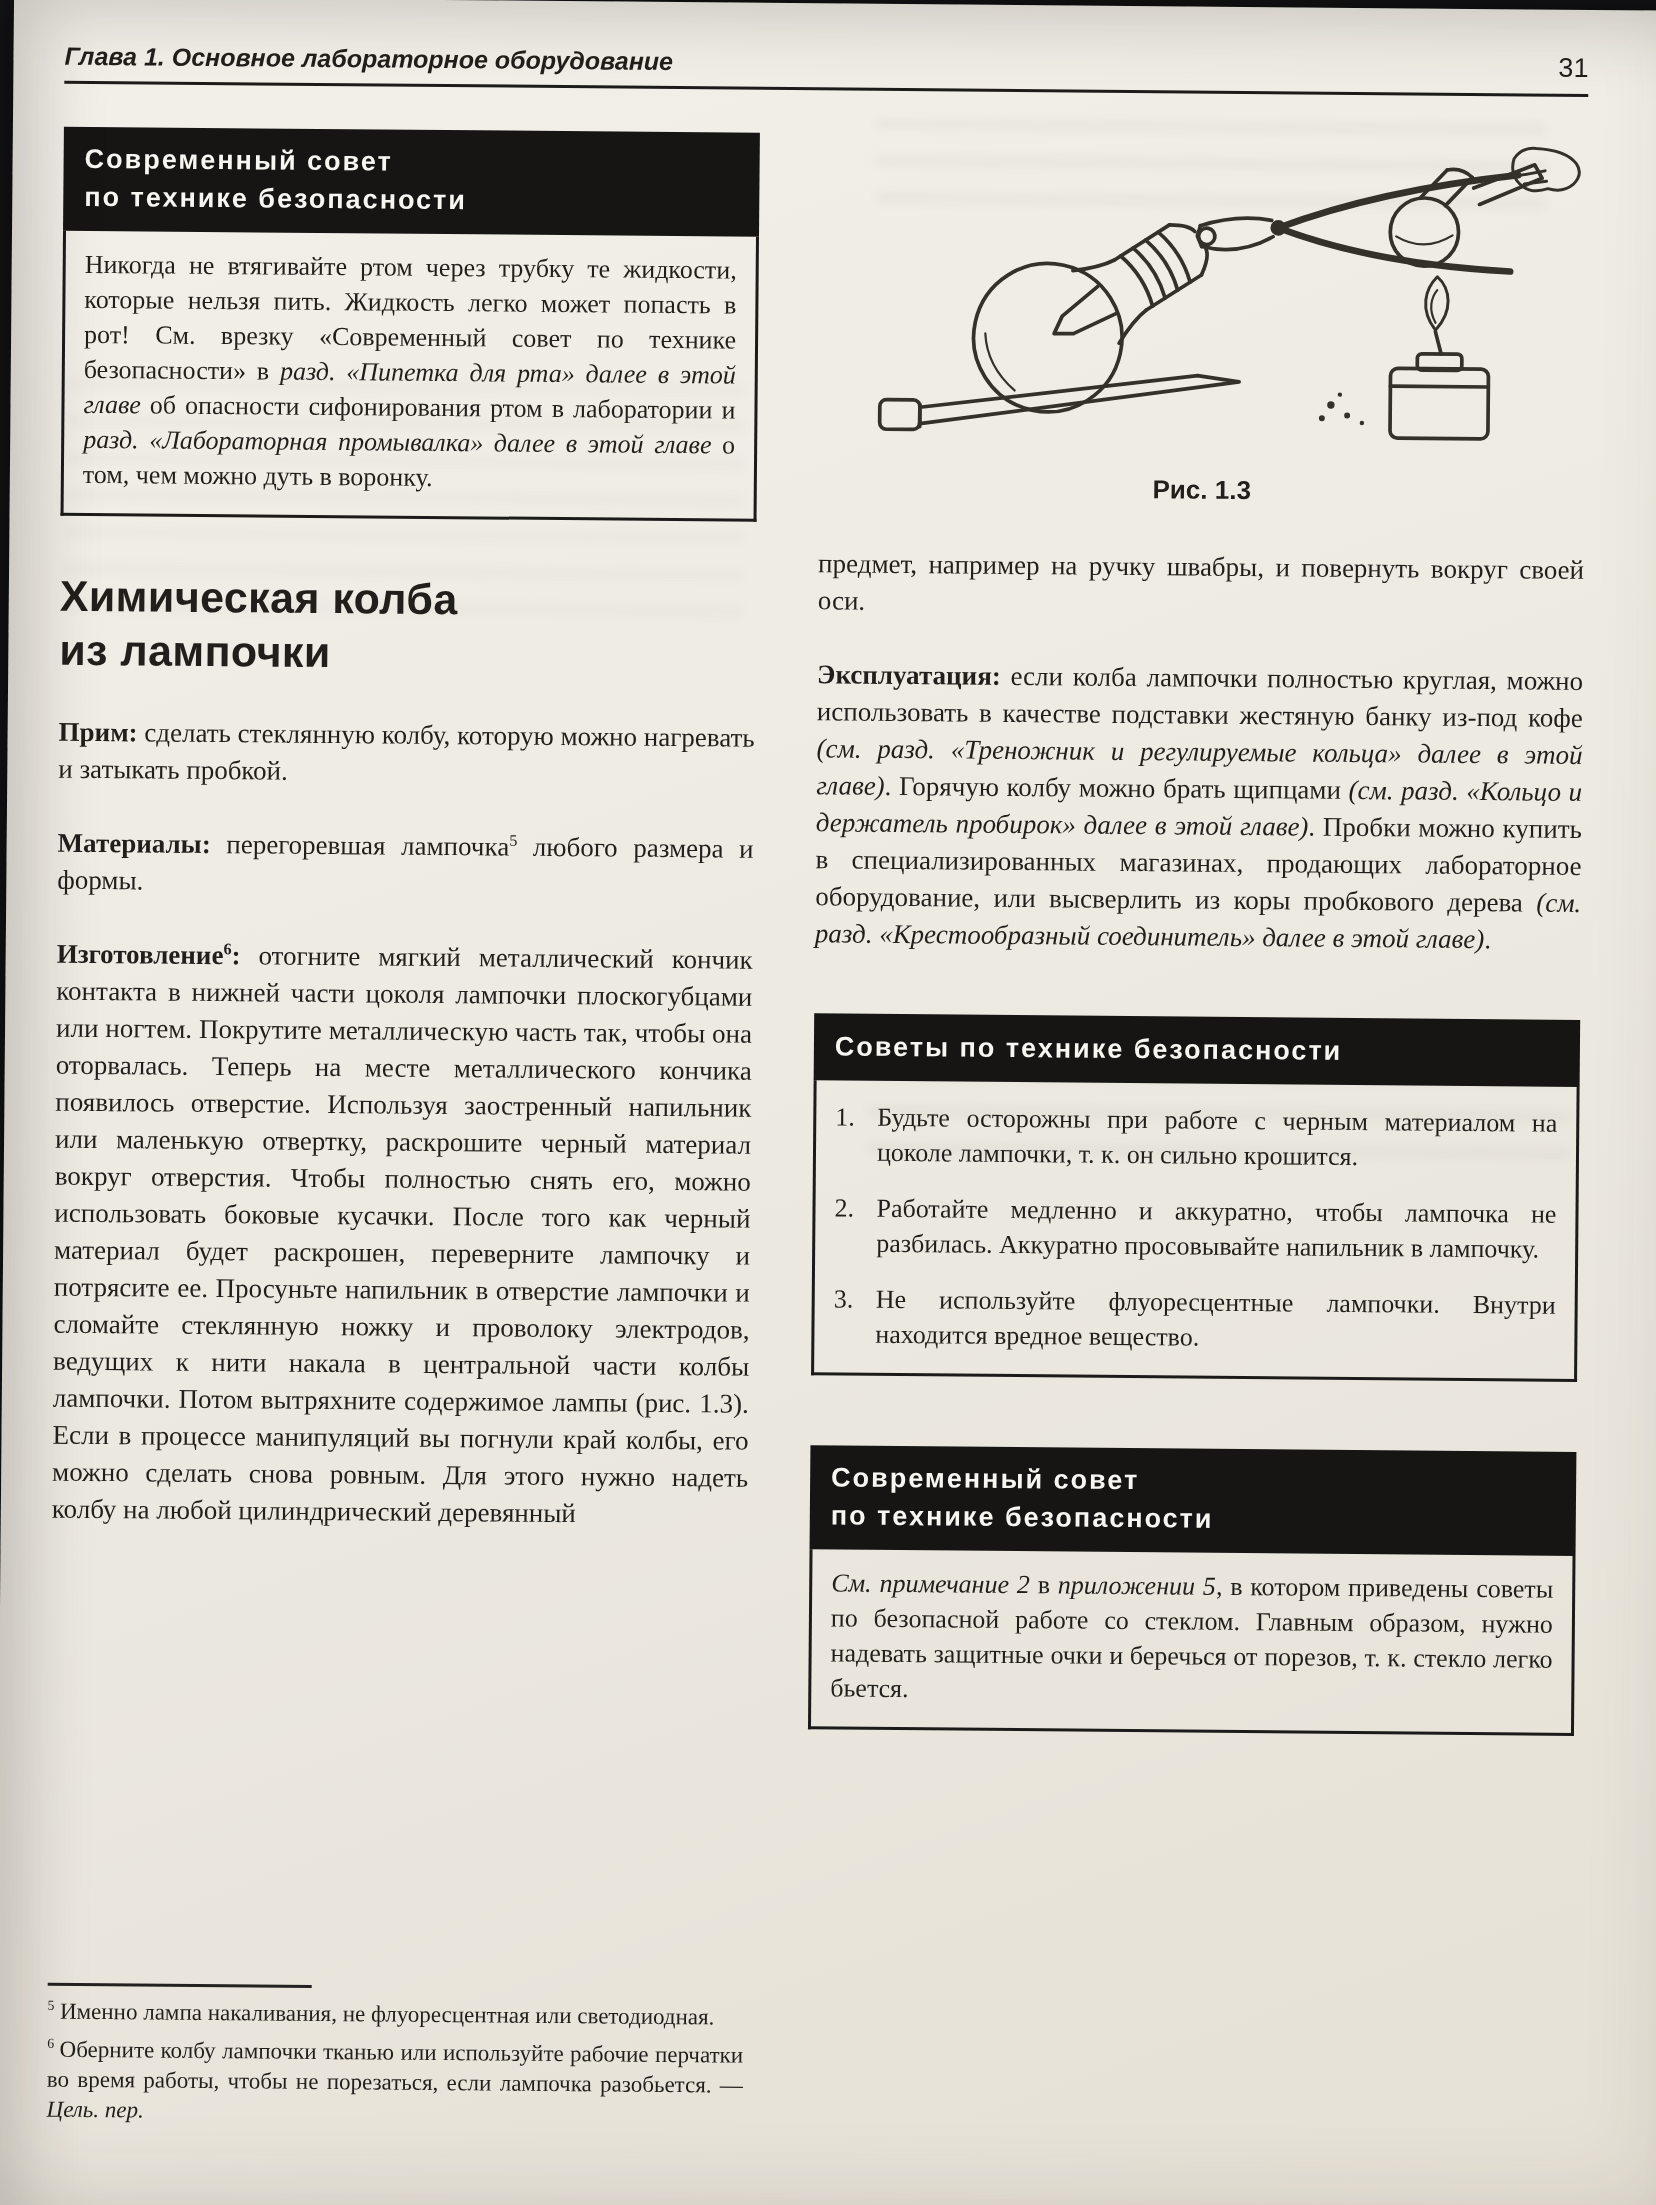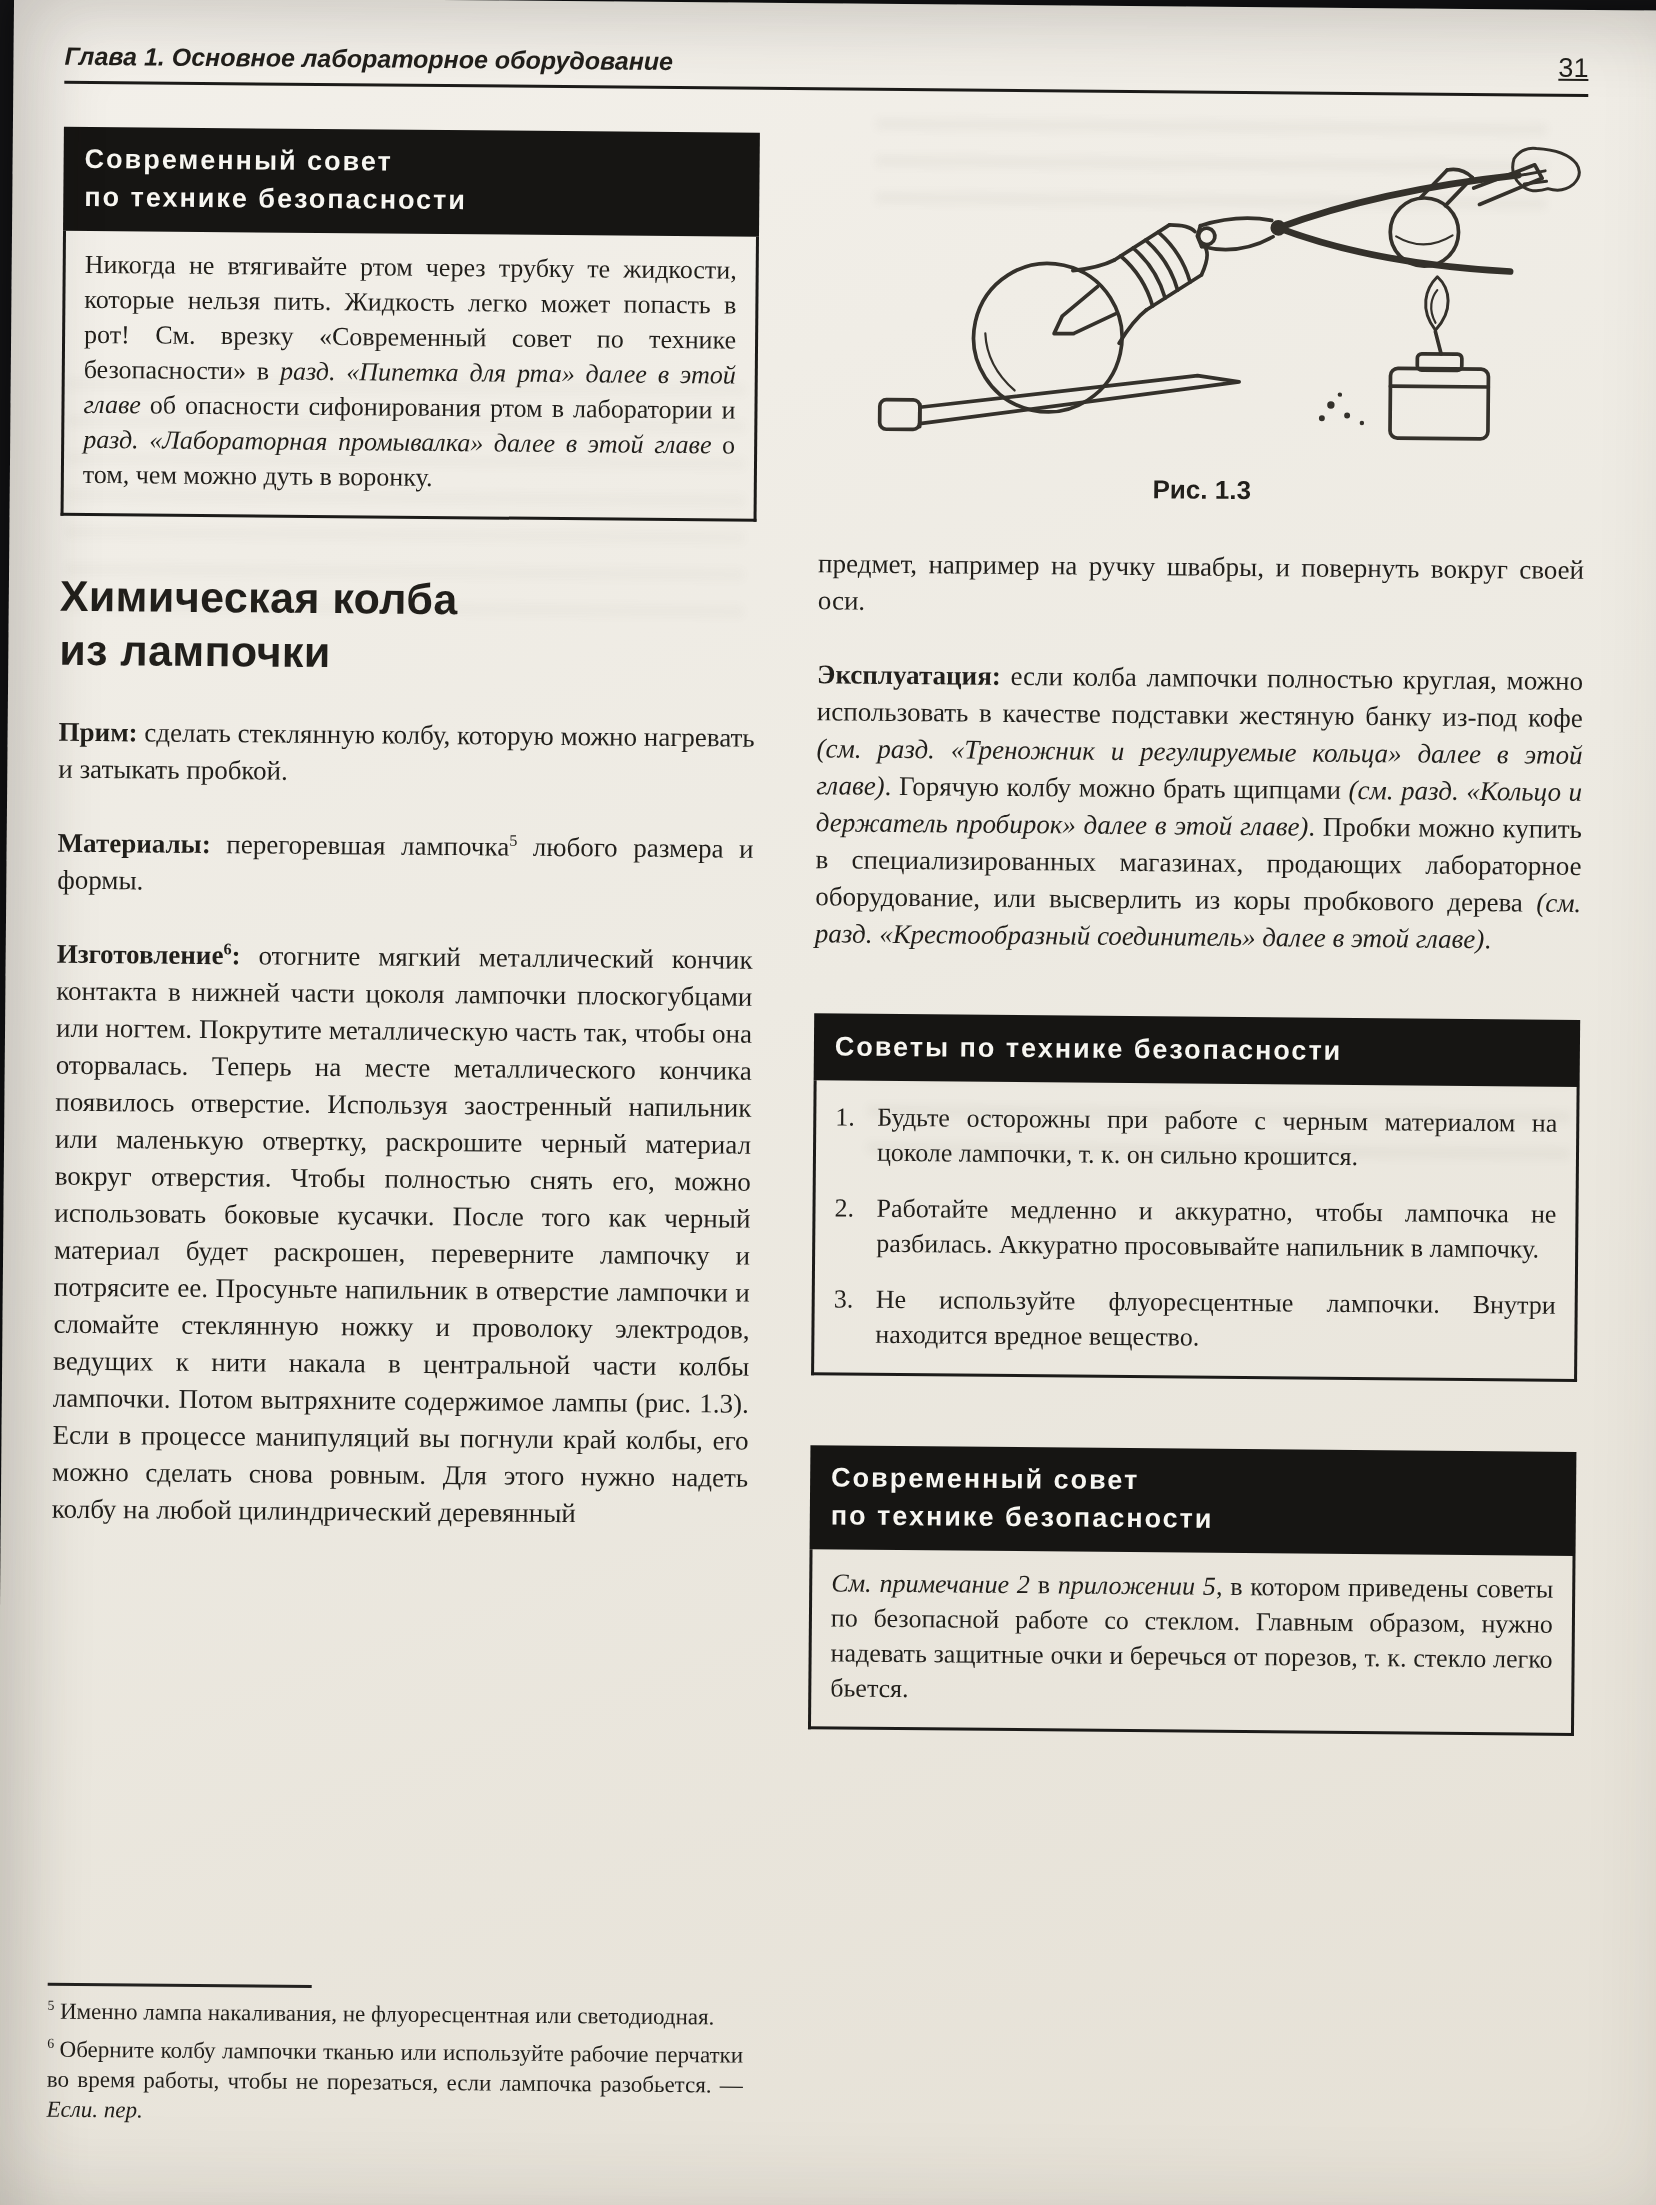--- a/index.html
+++ b/index.html
@@ -16,21 +16,21 @@
 
   .ghost { position:absolute; z-index:0;
            background:repeating-linear-gradient(0deg, rgba(104,100,88,.55) 0 12px, transparent 12px 37px);
            filter:blur(4px); opacity:.09; }
 
   .inner { position:relative; z-index:1; padding:43px 112px 0 51px; }
 
   .running { display:flex; justify-content:space-between; align-items:flex-end;
              font-family:"Liberation Sans", sans-serif; }
   .chapter { font-style:italic; font-weight:700; font-size:25px; }
-  .folio   { font-size:27px;text-decoration:underline; }
+  .folio   { font-size:27px; }
   .headrule { height:3.2px; background:#1d1c1a; margin-top:9.6px; }
 
   .columns { display:grid; grid-template-columns:696px 1fr; column-gap:62px;
              margin-top:43px; align-items:start; }
   .col.left  { display:flex; flex-direction:column; min-height:2049px; }
   .col.right { display:flex; flex-direction:column; }
 
   .callout .banner { background:#161513; color:#f7f6f1;
           font-family:"Liberation Sans", sans-serif; font-weight:700;
           font-size:27px; line-height:38px; letter-spacing:2px; padding:13.6px 21px 15px; }
@@ -103,21 +103,21 @@
 
         <p class="para"><b>Прим:</b><span> сделать стеклянную колбу, которую можно нагревать и затыкать пробкой.</span></p>
 
         <p class="para"><b>Материалы:</b><span> перегоревшая лампочка</span><sup>5</sup><span> любого размера и формы.</span></p>
 
         <p class="para"><b><span>Изготовление</span><sup>6</sup><span>:</span></b><span> отогните мягкий металлический кончик контакта в нижней части цоколя лампочки плоскогубцами или ногтем. Покрутите металлическую часть так, чтобы она оторвалась. Теперь на месте металлического кончика появилось отверстие. Используя заостренный напильник или маленькую отвертку, раскрошите черный материал вокруг отверстия. Чтобы полностью снять его, можно использовать боковые кусачки. После того как черный материал будет раскрошен, переверните лампочку и потрясите ее. Просуньте напильник в отверстие лампочки и сломайте стеклянную ножку и проволоку электродов, ведущих к нити накала в центральной части колбы лампочки. Потом вытряхните содержимое лампы (рис. 1.3). Если в процессе манипуляций вы погнули край колбы, его можно сделать снова ровным. Для этого нужно надеть колбу на любой цилиндрический деревянный</span></p>
 
         <div class="footnotes">
           <div class="fnrule"></div>
           <p class="fn"><sup>5</sup><span>Именно лампа накаливания, не флуоресцентная или светодиодная.</span></p>
-          <p class="fn"><sup>6</sup><span>Оберните колбу лампочки тканью или используйте рабочие перчатки во время работы, чтобы не порезаться, если лампочка разобьется. — </span><span class="it">Если. пер.</span></p>
+          <p class="fn"><sup>6</sup><span>Оберните колбу лампочки тканью или используйте рабочие перчатки во время работы, чтобы не порезаться, если лампочка разобьется. — </span><span class="it">Цель. пер.</span></p>
         </div>
       </div>
 
       <div class="col right">
 
         <figure class="fig">
           <svg class="art" viewBox="0 0 950 430" aria-hidden="true">
             <g fill="none" stroke="#34312b" stroke-width="5" stroke-linecap="round" stroke-linejoin="round">
 
               <g transform="translate(165,330) rotate(-33)">

